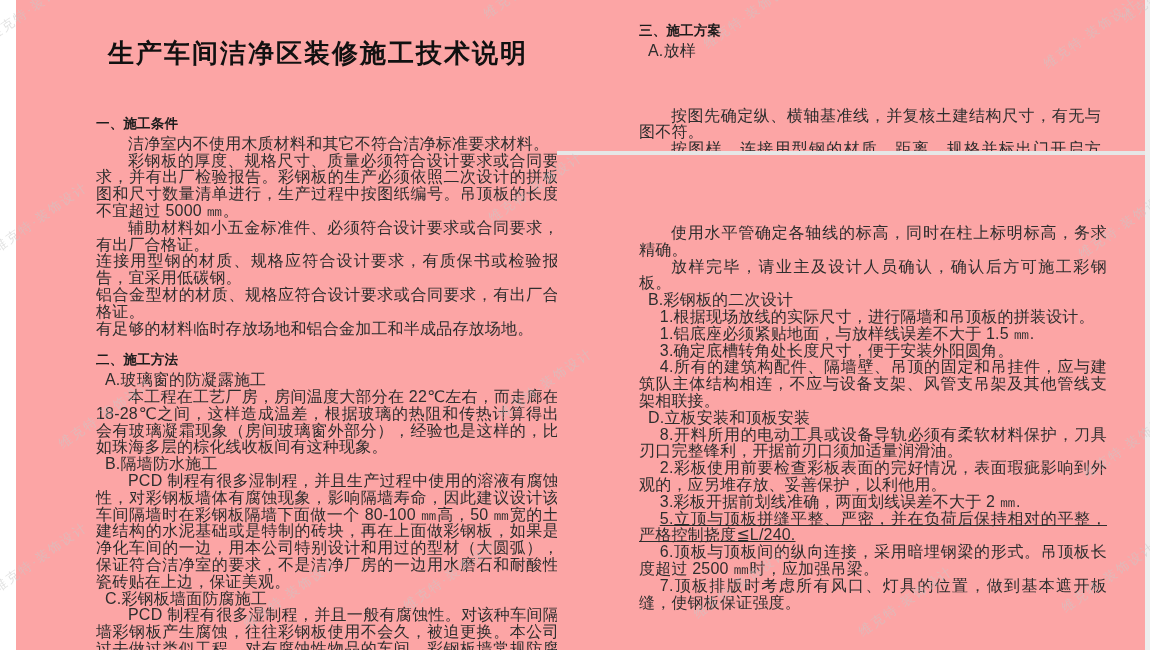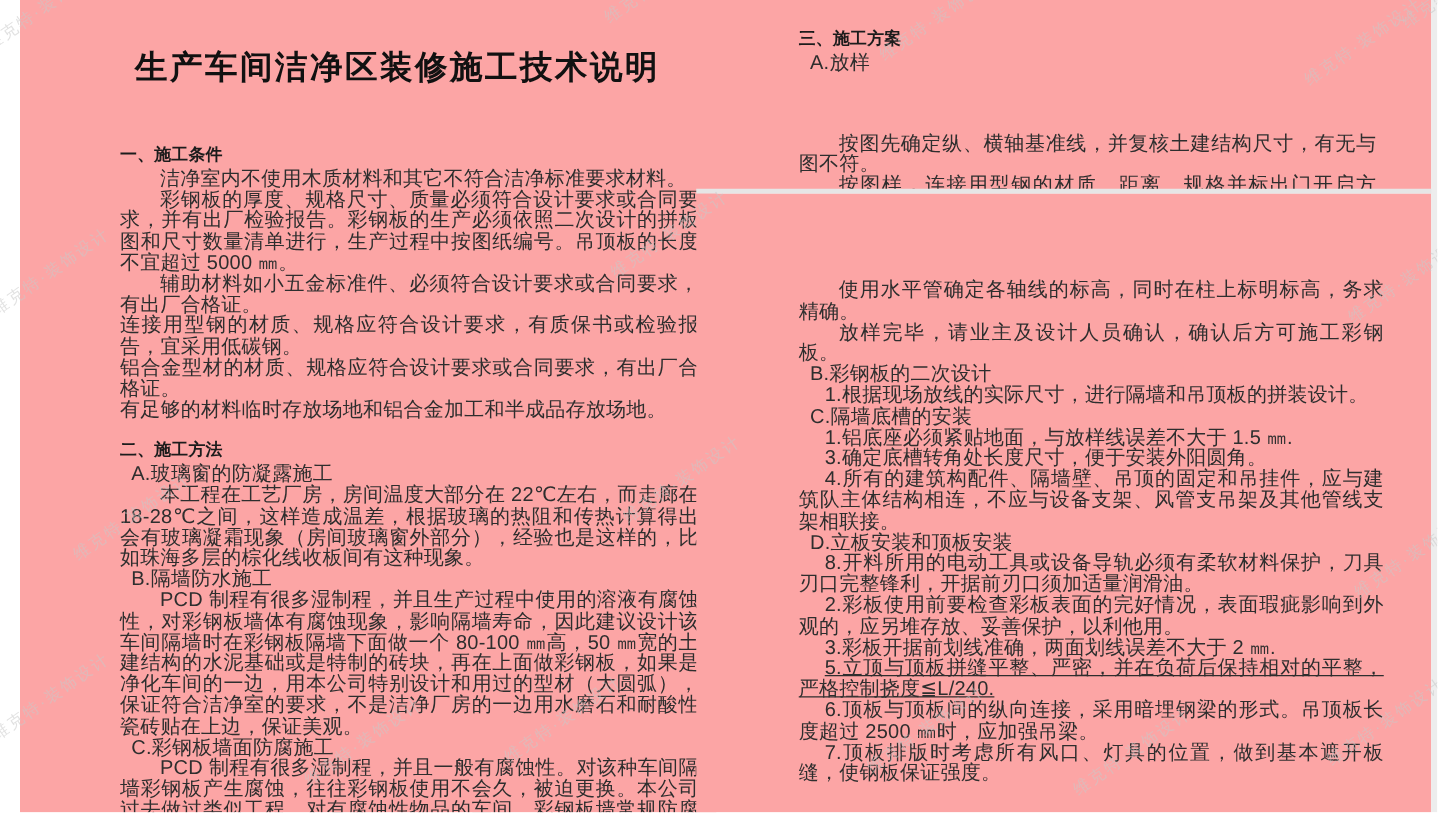--- a/index.html
+++ b/index.html
@@ -52,21 +52,20 @@
       <div class="blk h2">A.放样</div>
       <div class="blk p" style="text-indent: 2em; margin-top: 48px;">按图先确定纵、横轴基准线，并复核土建结构尺寸，有无与图不符。</div>
       <div class="blk p" style="text-indent: 2em;">按图样，连接用型钢的材质、距离、规格并标出门开启方向。</div>
     </div>
   <div id="pageGap"></div>
   <div id="page3frag" class="page">
       <div class="blk p" style="text-indent: 2em;">使用水平管确定各轴线的标高，同时在柱上标明标高，务求精确。</div>
       <div class="blk p" style="text-indent: 2em;">放样完毕，请业主及设计人员确认，确认后方可施工彩钢板。</div>
       <div class="blk h2">B.彩钢板的二次设计</div>
       <div class="blk p" style="text-indent: 1.3em;">1.根据现场放线的实际尺寸，进行隔墙和吊顶板的拼装设计。</div>
-      <div class="blk h2">C.隔墙底槽的安装</div>
       <div class="blk p" style="text-indent: 1.3em;">1.铝底座必须紧贴地面，与放样线误差不大于 1.5 ㎜.</div>
       <div class="blk p" style="text-indent: 1.3em;">3.确定底槽转角处长度尺寸，便于安装外阳圆角。</div>
       <div class="blk p" style="text-indent: 1.3em;">4.所有的建筑构配件、隔墙壁、吊顶的固定和吊挂件，应与建筑队主体结构相连，不应与设备支架、风管支吊架及其他管线支架相联接。</div>
       <div class="blk h2">D.立板安装和顶板安装</div>
       <div class="blk p" style="text-indent: 1.3em;">8.开料所用的电动工具或设备导轨必须有柔软材料保护，刀具刃口完整锋利，开据前刃口须加适量润滑油。</div>
       <div class="blk p" style="text-indent: 1.3em;">2.彩板使用前要检查彩板表面的完好情况，表面瑕疵影响到外观的，应另堆存放、妥善保护，以利他用。</div>
       <div class="blk p" style="text-indent: 1.3em;">3.彩板开据前划线准确，两面划线误差不大于 2 ㎜.</div>
       <div class="blk p" style="text-indent: 1.3em; text-decoration: underline;">5.立顶与顶板拼缝平整、严密，并在负荷后保持相对的平整，严格控制挠度≦L/240.</div>
       <div class="blk p" style="text-indent: 1.3em;">6.顶板与顶板间的纵向连接，采用暗埋钢梁的形式。吊顶板长度超过 2500 ㎜时，应加强吊梁。</div>
       <div class="blk p" style="text-indent: 1.3em;">7.顶板排版时考虑所有风口、灯具的位置，做到基本遮开板缝，使钢板保证强度。</div>

